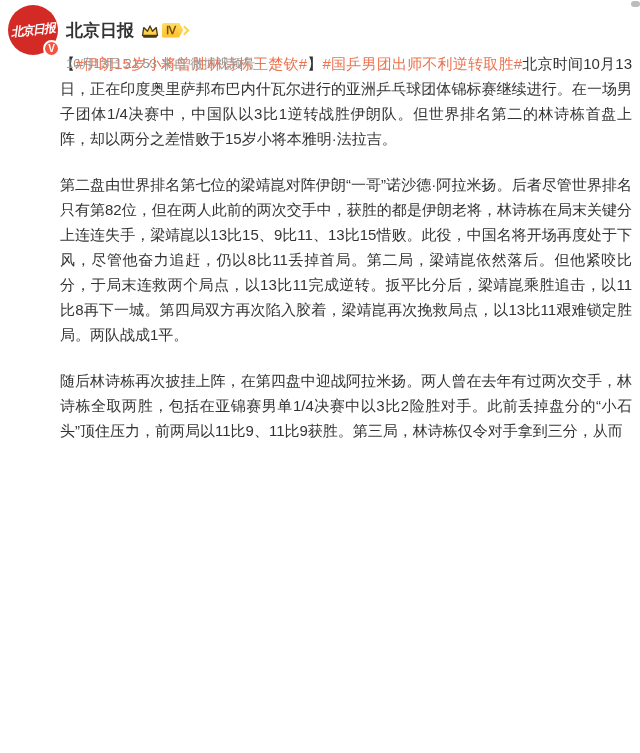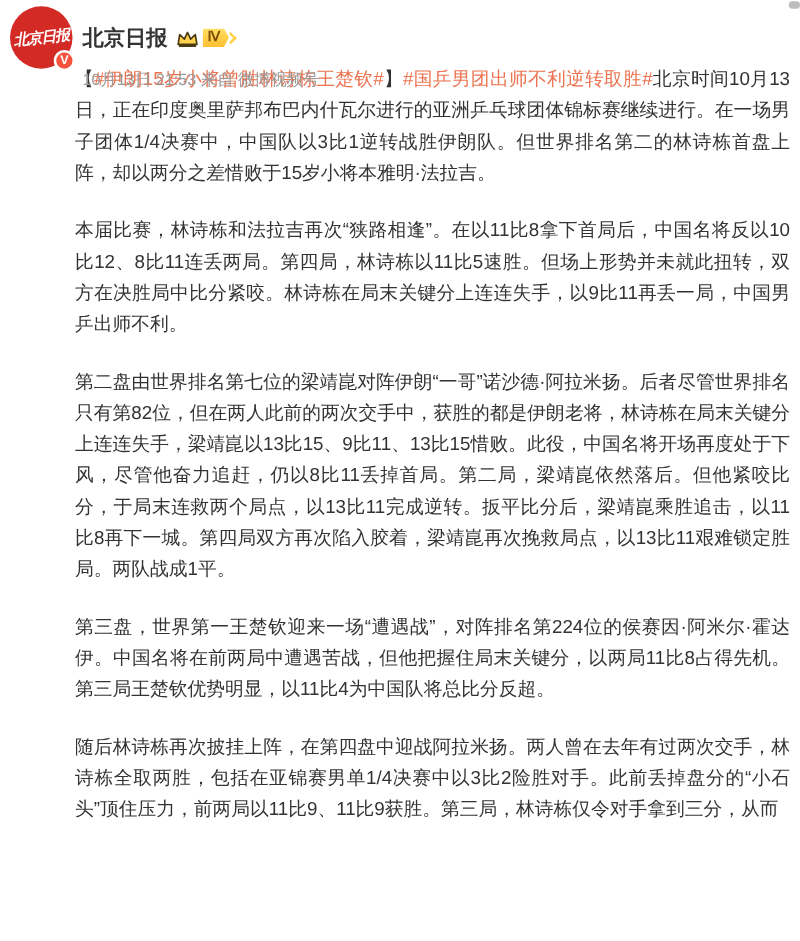--- a/index.html
+++ b/index.html
@@ -96,20 +96,18 @@
       <div class="meta-row">
         <span>10月13日 21:53</span>
         <span>来自</span>
         <a class="src">微博视频号</a>
       </div>
     </div>
   </div>
 
   <div class="content">
       <p class="para"><span>【</span><a class="hashtag">#伊朗15岁小将曾胜林诗栋王楚钦#</a><span>】</span><a class="hashtag">#国乒男团出师不利逆转取胜#</a><span>北京时间10月13日，正在印度奥里萨邦布巴内什瓦尔进行的亚洲乒乓球团体锦标赛继续进行。在一场男子团体1/4决赛中，中国队以3比1逆转战胜伊朗队。但世界排名第二的林诗栋首盘上阵，却以两分之差惜败于15岁小将本雅明·法拉吉。</span></p>
-      <p class="para"><span>本届比赛，林诗栋和法拉吉再次“狭路相逢”。在以11比8拿下首局后，中国名将反以10比12、8比11连丢两局。第四局，林诗栋以11比5速胜。但场上形势并未就此扭转，双方在决胜局中比分紧咬。林诗栋在局末关键分上连连失手，以9比11再丢一局，中国男乒出师不利。</span></p>
       <p class="para"><span>第二盘由世界排名第七位的梁靖崑对阵伊朗“一哥”诺沙德·阿拉米扬。后者尽管世界排名只有第82位，但在两人此前的两次交手中，获胜的都是伊朗老将，林诗栋在局末关键分上连连失手，梁靖崑以13比15、9比11、13比15惜败。此役，中国名将开场再度处于下风，尽管他奋力追赶，仍以8比11丢掉首局。第二局，梁靖崑依然落后。但他紧咬比分，于局末连救两个局点，以13比11完成逆转。扳平比分后，梁靖崑乘胜追击，以11比8再下一城。第四局双方再次陷入胶着，梁靖崑再次挽救局点，以13比11艰难锁定胜局。两队战成1平。</span></p>
-      <p class="para"><span>第三盘，世界第一王楚钦迎来一场“遭遇战”，对阵排名第224位的侯赛因·阿米尔·霍达伊。中国名将在前两局中遭遇苦战，但他把握住局末关键分，以两局11比8占得先机。第三局王楚钦优势明显，以11比4为中国队将总比分反超。</span></p>
       <p class="para"><span>随后林诗栋再次披挂上阵，在第四盘中迎战阿拉米扬。两人曾在去年有过两次交手，林诗栋全取两胜，包括在亚锦赛男单1/4决赛中以3比2险胜对手。此前丢掉盘分的“小石头”顶住压力，前两局以11比9、11比9获胜。第三局，林诗栋仅令对手拿到三分，从而</span></p>
     </div>
 
   <div class="scrollbar-thumb"></div>
 </div>
 
 </body></html>

